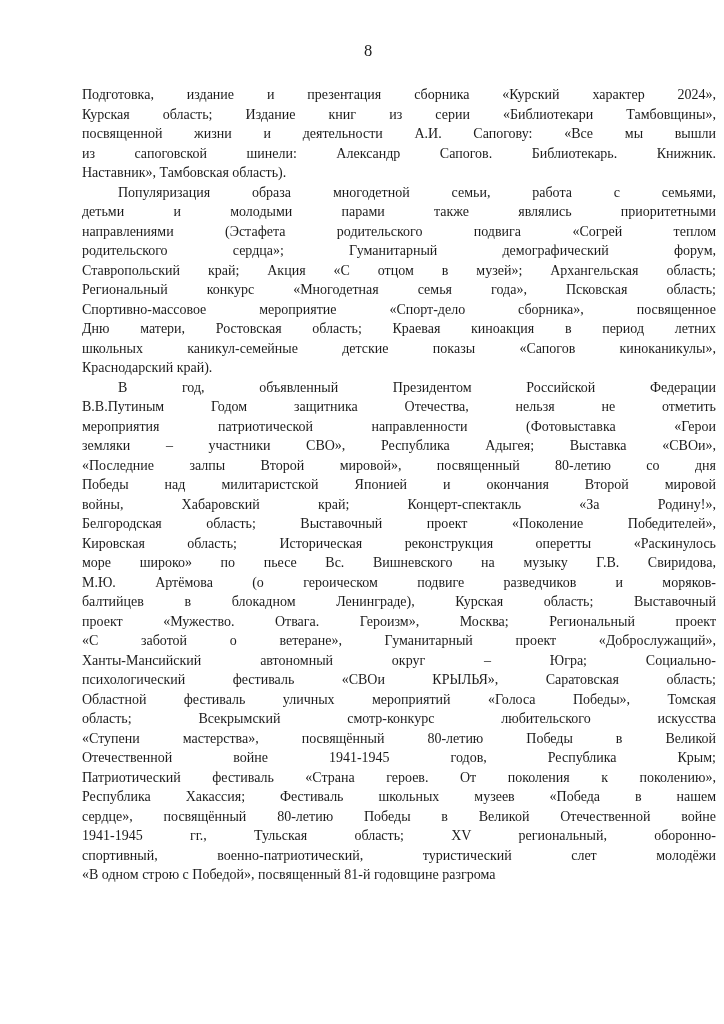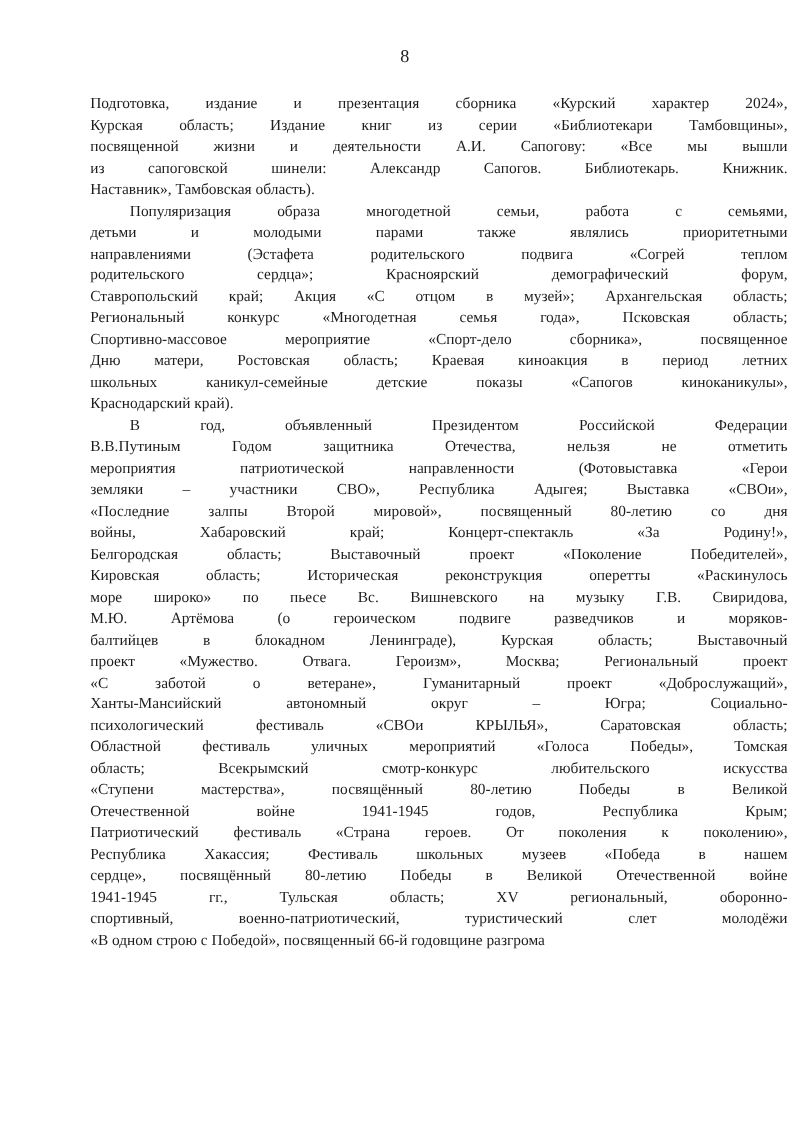--- a/index.html
+++ b/index.html
@@ -53,46 +53,47 @@
   <div class="page-number">8</div>
   <div class="body-text">
       <div class="line">Подготовка, издание и презентация сборника «Курский характер 2024»,</div>
       <div class="line">Курская область; Издание книг из серии «Библиотекари Тамбовщины»,</div>
       <div class="line">посвященной жизни и деятельности А.И. Сапогову: «Все мы вышли</div>
       <div class="line">из сапоговской шинели: Александр Сапогов. Библиотекарь. Книжник.</div>
       <div class="line last">Наставник», Тамбовская область).</div>
       <div class="line indent">Популяризация образа многодетной семьи, работа с семьями,</div>
       <div class="line">детьми и молодыми парами также являлись приоритетными</div>
       <div class="line">направлениями (Эстафета родительского подвига «Согрей теплом</div>
-      <div class="line">родительского сердца»; Красноярский демографический форум,</div>
+      <div class="line">родительского сердца»; Гуманитарный демографический форум,</div>
       <div class="line">Ставропольский край; Акция «С отцом в музей»; Архангельская область;</div>
       <div class="line">Региональный конкурс «Многодетная семья года», Псковская область;</div>
       <div class="line">Спортивно-массовое мероприятие «Спорт-дело сборника», посвященное</div>
       <div class="line">Дню матери, Ростовская область; Краевая киноакция в период летних</div>
       <div class="line">школьных каникул-семейные детские показы «Сапогов киноканикулы»,</div>
       <div class="line last">Краснодарский край).</div>
       <div class="line indent">В год, объявленный Президентом Российской Федерации</div>
       <div class="line">В.В.Путиным Годом защитника Отечества, нельзя не отметить</div>
       <div class="line">мероприятия патриотической направленности (Фотовыставка «Герои</div>
       <div class="line">земляки – участники СВО», Республика Адыгея; Выставка «СВОи»,</div>
       <div class="line">«Последние залпы Второй мировой», посвященный 80-летию со дня</div>
+      <div class="line">Победы над милитаристской Японией и окончания Второй мировой</div>
       <div class="line">войны, Хабаровский край; Концерт-спектакль «За Родину!»,</div>
       <div class="line">Белгородская область; Выставочный проект «Поколение Победителей»,</div>
       <div class="line">Кировская область; Историческая реконструкция оперетты «Раскинулось</div>
       <div class="line">море широко» по пьесе Вс. Вишневского на музыку Г.В. Свиридова,</div>
       <div class="line">М.Ю. Артёмова (о героическом подвиге разведчиков и моряков-</div>
       <div class="line">балтийцев в блокадном Ленинграде), Курская область; Выставочный</div>
       <div class="line">проект «Мужество. Отвага. Героизм», Москва; Региональный проект</div>
       <div class="line">«С заботой о ветеране», Гуманитарный проект «Доброслужащий»,</div>
       <div class="line">Ханты-Мансийский автономный округ – Югра; Социально-</div>
       <div class="line">психологический фестиваль «СВОи КРЫЛЬЯ», Саратовская область;</div>
       <div class="line">Областной фестиваль уличных мероприятий «Голоса Победы», Томская</div>
       <div class="line">область; Всекрымский смотр-конкурс любительского искусства</div>
       <div class="line">«Ступени мастерства», посвящённый 80-летию Победы в Великой</div>
       <div class="line">Отечественной войне 1941-1945 годов, Республика Крым;</div>
       <div class="line">Патриотический фестиваль «Страна героев. От поколения к поколению»,</div>
       <div class="line">Республика Хакассия; Фестиваль школьных музеев «Победа в нашем</div>
       <div class="line">сердце», посвящённый 80-летию Победы в Великой Отечественной войне</div>
       <div class="line">1941-1945 гг., Тульская область; XV региональный, оборонно-</div>
       <div class="line">спортивный, военно-патриотический, туристический слет молодёжи</div>
-      <div class="line last">«В одном строю с Победой», посвященный 66-й годовщине разгрома</div>
+      <div class="line last">«В одном строю с Победой», посвященный 81-й годовщине разгрома</div>
     </div>
 </div>
 
 </body></html>

